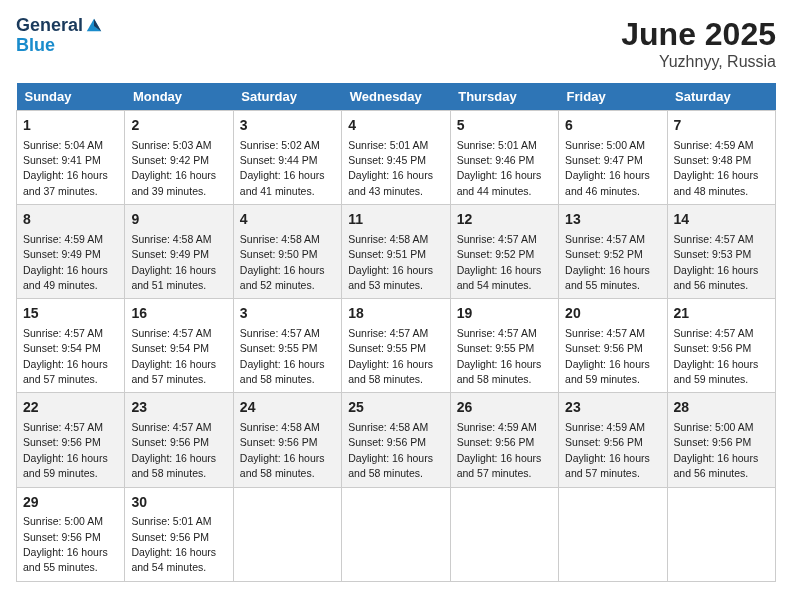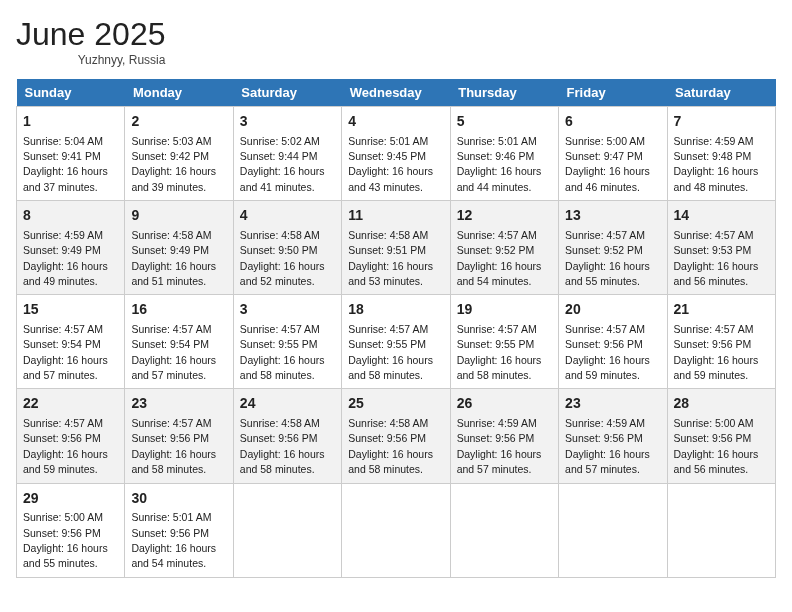--- a/index.html
+++ b/index.html
@@ -33,25 +33,25 @@
       width: 18px;
       height: 18px;
       margin-left: 2px;
       margin-top: -2px;
     }
     .title-block {
       text-align: right;
     }
     .month-title {
       font-size: 32px;
-      font-weight: normal;
+      font-weight: bold;
       color: #222;
     }
     .location {
-      font-size: 12px;
+      font-size: 16px;
       color: #444;
     }
     .calendar {
       width: 100%;
       border-collapse: collapse;
       font-size: 11px;
     }
     .calendar th {
       background-color: #2e75b6;
       color: #fff;
@@ -88,20 +88,31 @@
       text-align: right;
     }
     .empty-cell {
       background-color: #f9f9f9;
     }
   </style>
 </head>
 <body>
 
 <div class="header">
+  <div class="logo">
+    <div>
+      <div class="logo-text">
+        General<svg class="logo-icon" viewBox="0 0 20 18" fill="none" xmlns="http://www.w3.org/2000/svg" style="display:inline-block;vertical-align:middle;margin-left:2px;">
+          <path d="M2 16 L10 2 L18 16" fill="#1a8ccc"></path>
+          <path d="M10 2 L18 16 L10 10 Z" fill="#1a3a5c"></path>
+        </svg>
+      </div>
+      <div class="logo-text"><span>Blue</span></div>
+    </div>
+  </div>
   <div class="title-block">
     <div class="month-title">June 2025</div>
     <div class="location">Yuzhnyy, Russia</div>
   </div>
 </div>
 
 <table class="calendar">
   <thead>
     <tr>
     <th>Sunday</th>

